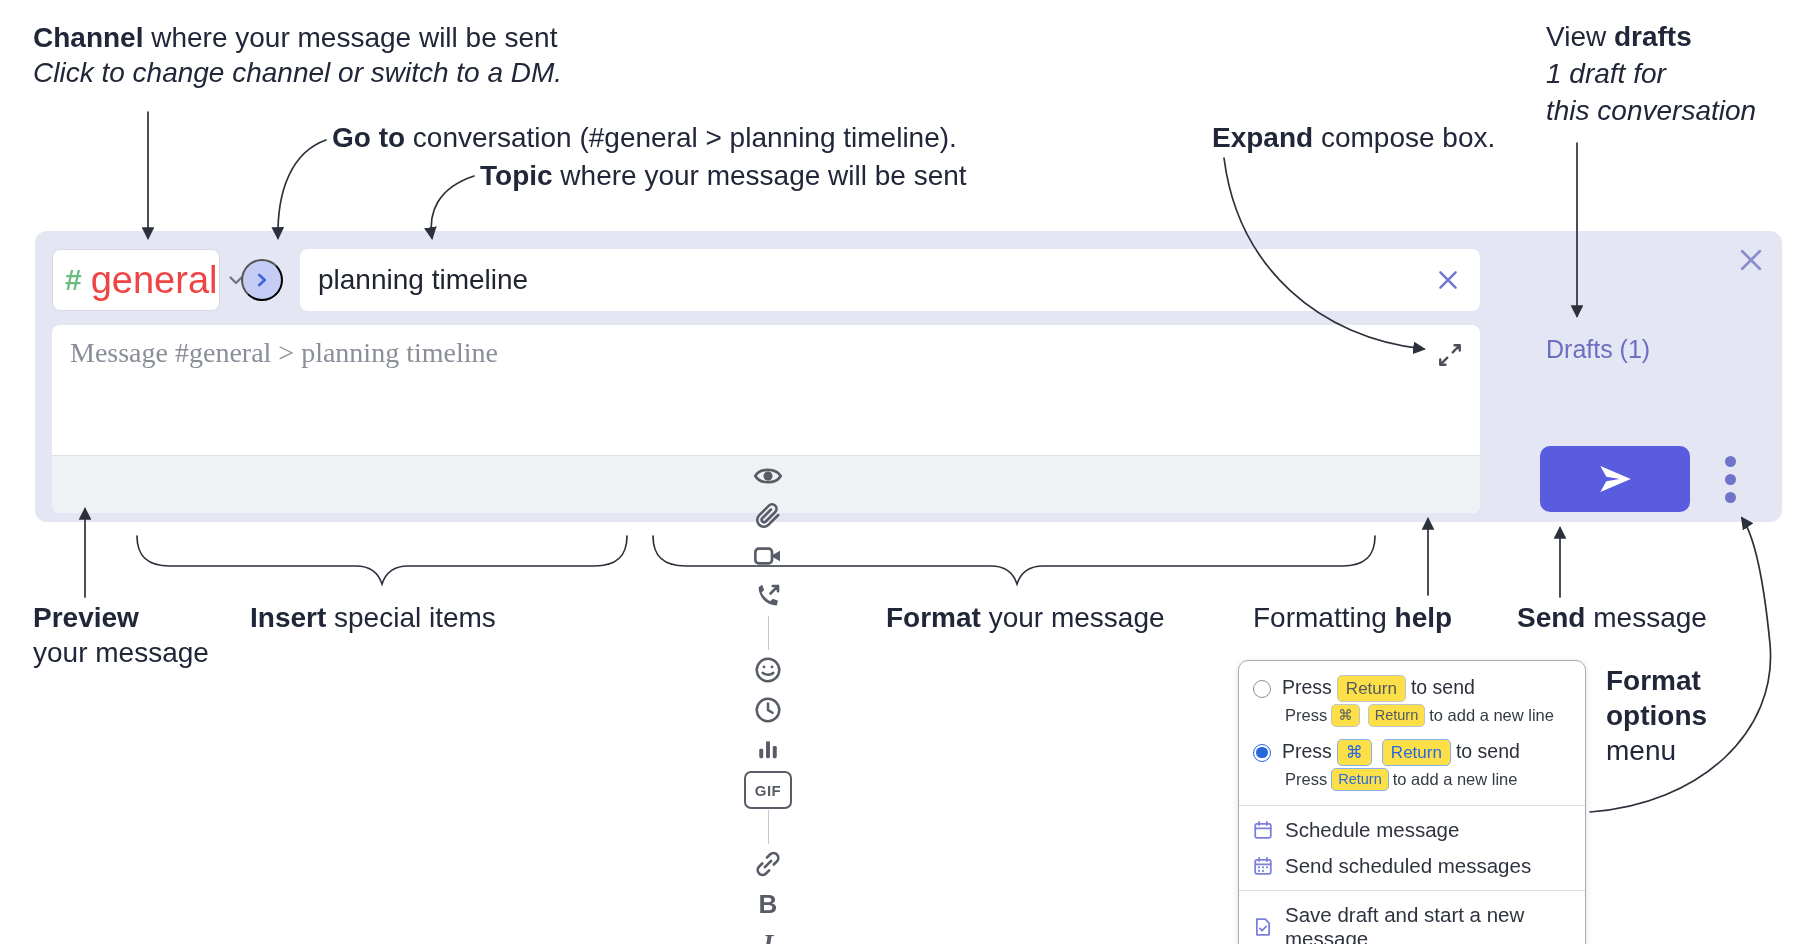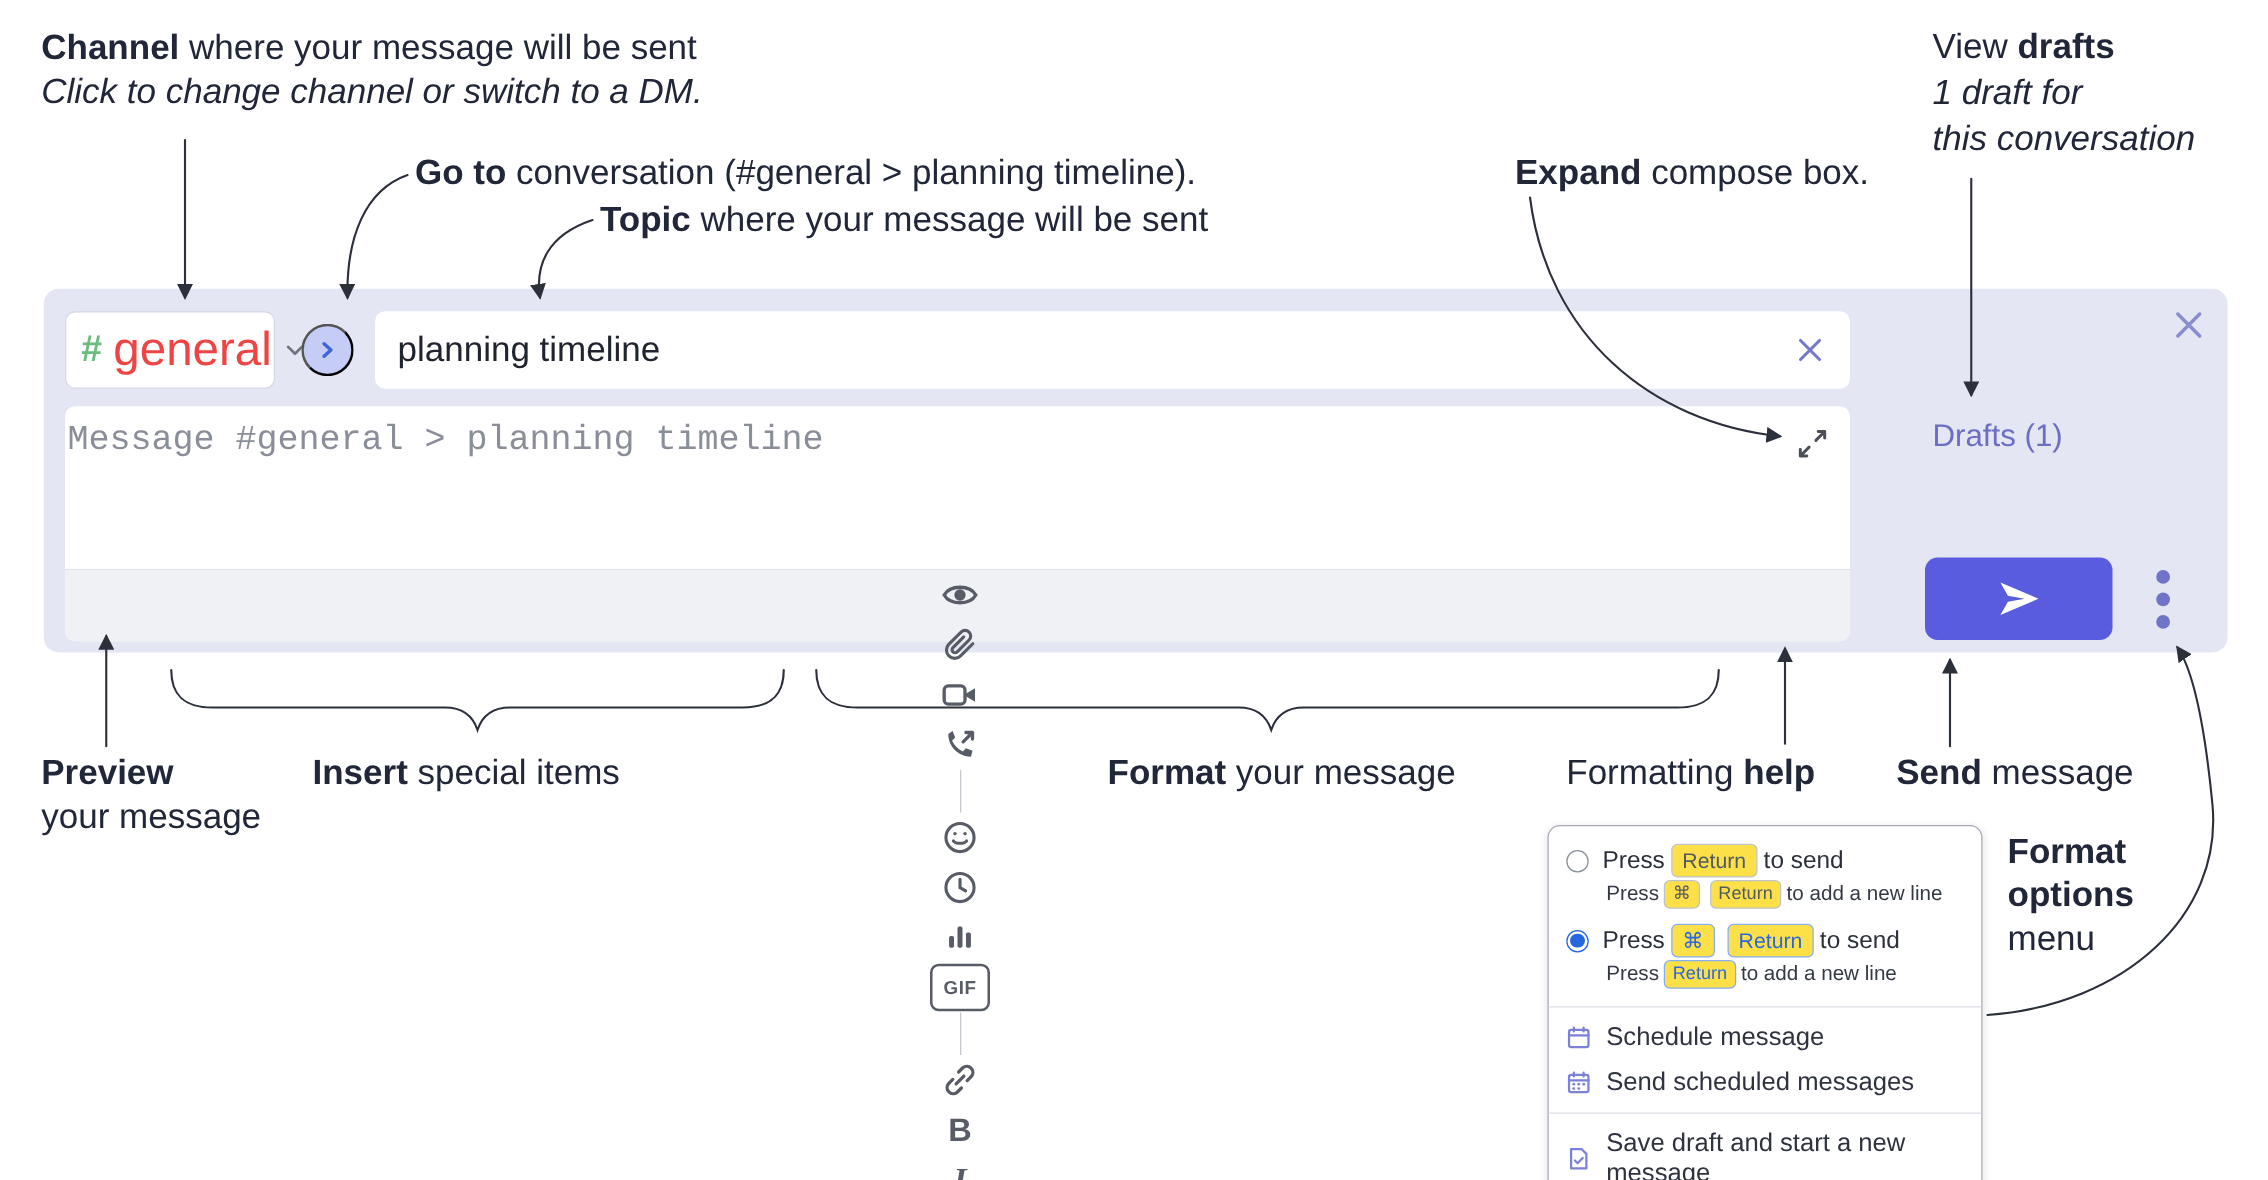--- a/index.html
+++ b/index.html
@@ -23,21 +23,21 @@
   .goto-btn{position:absolute;left:206px;top:28px;width:42px;height:42px;border-radius:50%;background:#c5ccf5;
         display:flex;align-items:center;justify-content:center;cursor:pointer;}
   .topic-wrap{position:absolute;left:265px;top:18px;width:1180px;height:62px;background:#fff;border-radius:8px;
         display:flex;align-items:center;padding:0 16px;box-sizing:border-box;}
   .topic-wrap input{flex:1;border:none;outline:none;background:transparent;font-family:"Liberation Sans",sans-serif;
         font-size:28px;color:#20242f;min-width:0;}
   .iconbtn{border:none;background:transparent;padding:0;cursor:pointer;display:flex;align-items:center;justify-content:center;}
   .close-btn{position:absolute;left:1698px;top:11px;width:36px;height:36px;}
   .msg-container{position:absolute;left:17px;top:94px;width:1428px;height:188px;background:#fff;border-radius:8px;}
   .msg-container textarea{width:100%;height:128px;border:none;outline:none;resize:none;box-sizing:border-box;
-        padding:12px 60px 0 2px;font-family:Liberation Mono, monospace;font-size:28px;color:#20242f;background:transparent;}
+        padding:12px 60px 0 18px;font-family:Liberation Serif, serif;font-size:28px;color:#20242f;background:transparent;}
   .msg-container textarea::placeholder{color:#8a8e99;opacity:1;}
   .topic-wrap input::placeholder{color:#8a8e99;opacity:1;}
   .expand-btn{position:absolute;right:16px;top:16px;width:28px;height:28px;}
   .toolbar{position:absolute;left:0;right:0;bottom:0;height:58px;background:#f0f1f5;border-top:1px solid #dfe1e9;
         border-radius:0 0 8px 8px;display:flex;align-items:center;padding:0 10px 0 14px;box-sizing:border-box;gap:0;flex-direction:column;}
   .ti{width:34px;height:40px;margin:0 16px 0 16px;display:flex;align-items:center;justify-content:center;
         border:none;background:transparent;padding:0;cursor:pointer;color:#585c66;flex:0 0 auto;}
   .ti span.glyph{font-size:26px;font-weight:bold;color:#585c66;line-height:26px;}
   .ti span.gi{font-family:"Liberation Serif",serif;font-style:italic;font-size:27px;}
   .ti span.gs{text-decoration:line-through;}

